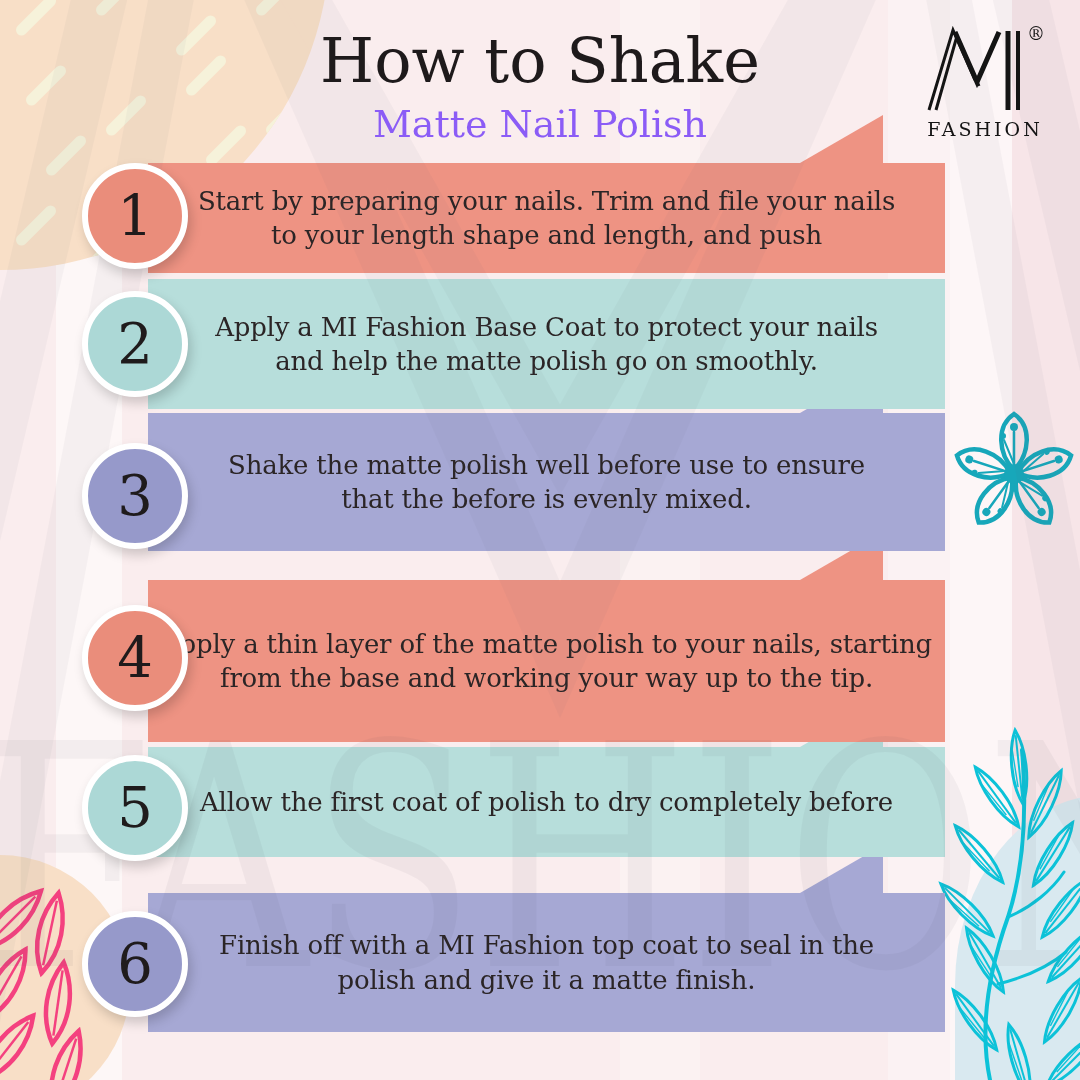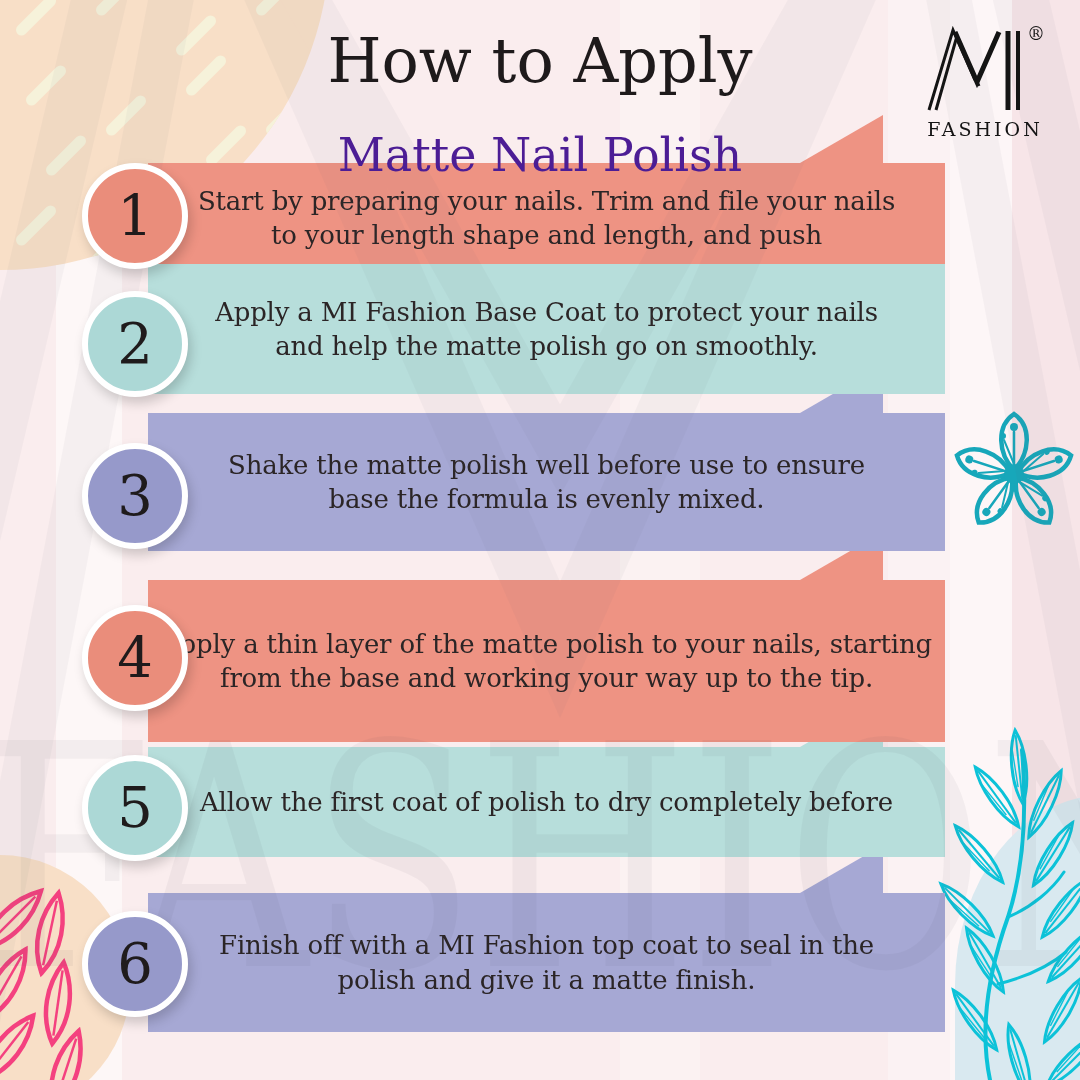--- a/index.html
+++ b/index.html
@@ -41,21 +41,21 @@
 
   
   .banner{
     position:absolute;left:148px;width:797px;
     display:flex;align-items:center;justify-content:center;
   }
   .banner.salmon{background:var(--salmon_banner,#EE9383);align-items:center;}
   .banner.teal{background:var(--teal_banner,#B7DEDB);}
   .banner.purple{background:var(--purple_banner,#A6A8D4);}
   .b1{top:163px;height:110px;}
-  .b2{top:264px;height:130px;}
+  .b2{top:279px;height:130px;}
   .b3{top:413px;height:138px;}
   .b4{top:580px;height:162px;}
   .b5{top:747px;height:110px;}
   .b6{top:893px;height:139px;}
 
   .fold{
     position:absolute;left:800px;width:83px;height:48px;
     clip-path:polygon(0 100%,100% 0,100% 100%);
   }
   .fold.salmon{background:var(--salmon_banner,#EE9383);}
@@ -85,21 +85,21 @@
   .wm-fashion{
     position:absolute;left:-15px;top:688px;width:1110px;white-space:nowrap;
     font-size:310px;letter-spacing:2px;color:#474754;opacity:.05;
     transform:scaleX(.78);transform-origin:left top;line-height:1.1;
   }
 
   
   .title1{position:absolute;left:0;top:24px;width:1080px;text-align:center;
           font-size:62px;color:#1e1a1b;}
   .title2{position:absolute;left:0;top:102px;width:1080px;text-align:center;
-          font-size:46px;color:#4c1d95;margin-top:26px;}
+          font-size:38px;color:#8b5cf6;}
   .logo{position:absolute;left:915px;top:22px;width:140px;text-align:center;}
   .logo-word{font-size:19px;letter-spacing:3px;color:#141414;margin-top:0px;}
 </style>
 </head>
 <body>
 
 <div id="canvas">
 
   <div class="strip strip-left"></div>
   <div class="strip strip-mid"></div>
@@ -242,21 +242,21 @@
   </div>
   <div class="banner teal b2">
     <p class="bt">
       <span>Apply a MI Fashion Base Coat to protect your nails</span>
       <span>and help the matte polish go on smoothly.</span>
     </p>
   </div>
   <div class="banner purple b3">
     <p class="bt">
       <span>Shake the matte polish well before use to ensure</span>
-      <span>base the formula is evenly mixed.</span>
+      <span>that the before is evenly mixed.</span>
     </p>
   </div>
   <div class="banner salmon b4">
     <p class="bt">
       <span>Apply a thin layer of the matte polish to your nails, starting</span>
       <span>from the base and working your way up to the tip.</span>
     </p>
   </div>
   <div class="banner teal b5">
     <p class="bt">
@@ -288,21 +288,21 @@
   <div class="circle salmon-c c4">
     <span>4</span>
     </div>
   <div class="circle teal-c c5">
     <span>5</span>
     </div>
   <div class="circle purple-c c6">
     <span>6</span>
     </div>
 
-  <div class="title1">How to Apply</div>
+  <div class="title1">How to Shake</div>
   <div class="title2">Matte Nail Polish</div>
 
   <div class="logo">
     <svg width="124" height="92" viewBox="0 0 124 92">
       <g stroke="#141414" fill="none" stroke-width="3">
         <polyline points="6,88 30,8 52,58"></polyline>
         <polyline points="13,88 34,14 56,64"></polyline>
         <polyline points="32,10 54,60 76,10" stroke-width="5"></polyline>
         <line x1="85" y1="9" x2="85" y2="88" stroke-width="5"></line>
         <line x1="95" y1="9" x2="95" y2="88" stroke-width="4"></line>

